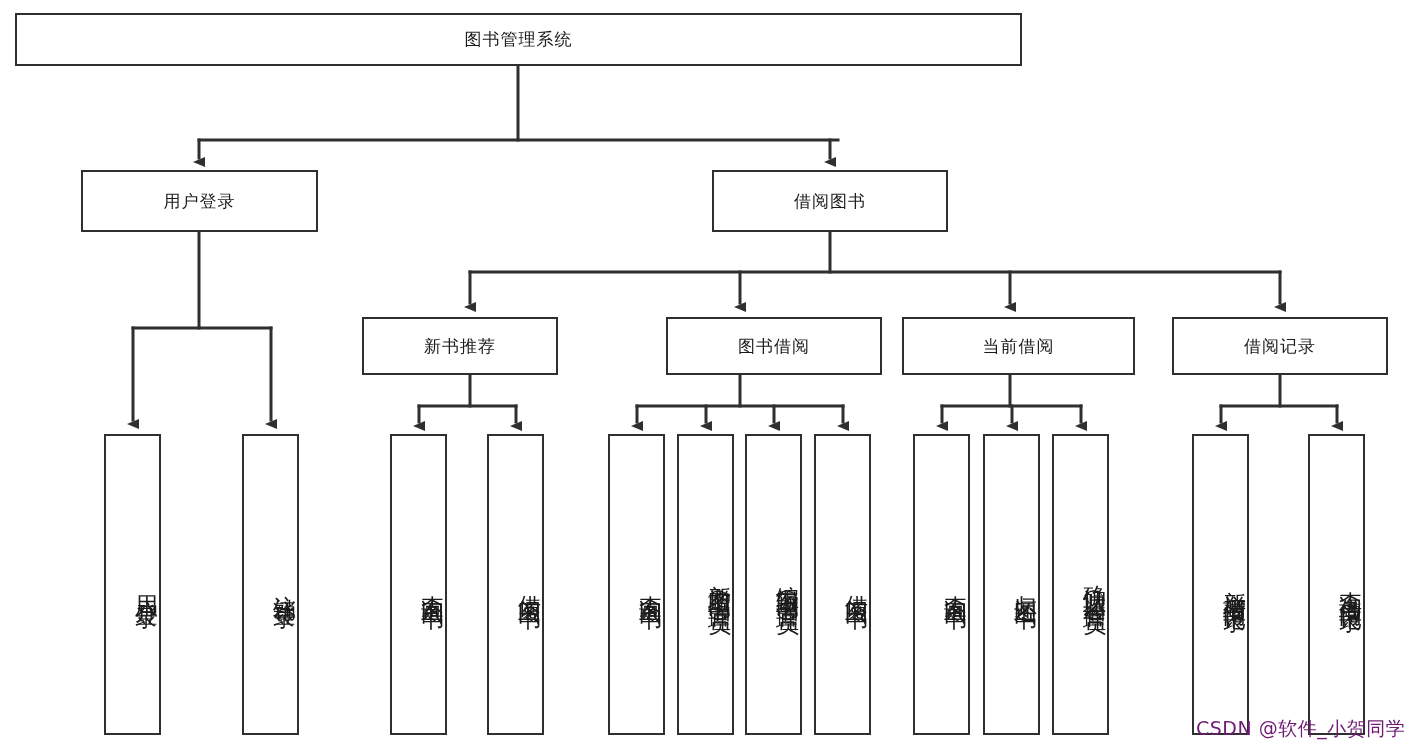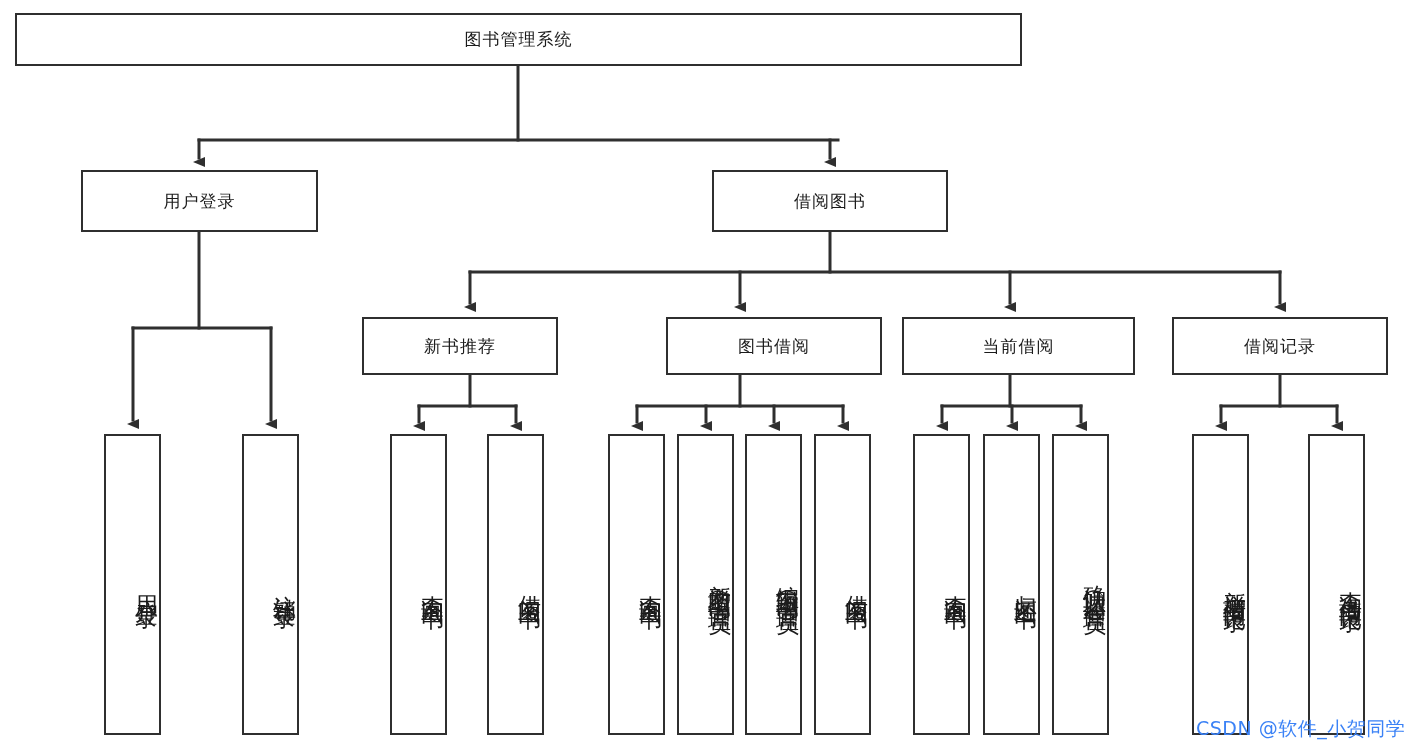--- a/index.html
+++ b/index.html
@@ -44,21 +44,21 @@
     padding:14px 0;
   }
   .node.v > span{
     writing-mode:vertical-rl;
     text-orientation:upright;
     display:block;
     text-align:center;
   }
   .watermark{
     position:absolute;
-    color:#3b82f6;
+    color:#701a75;
     font-size:19px;
     letter-spacing:0.5px;
     z-index:3;
     white-space:nowrap;
     user-select:none;
   }
 </style>
 </head>
 <body>
 

